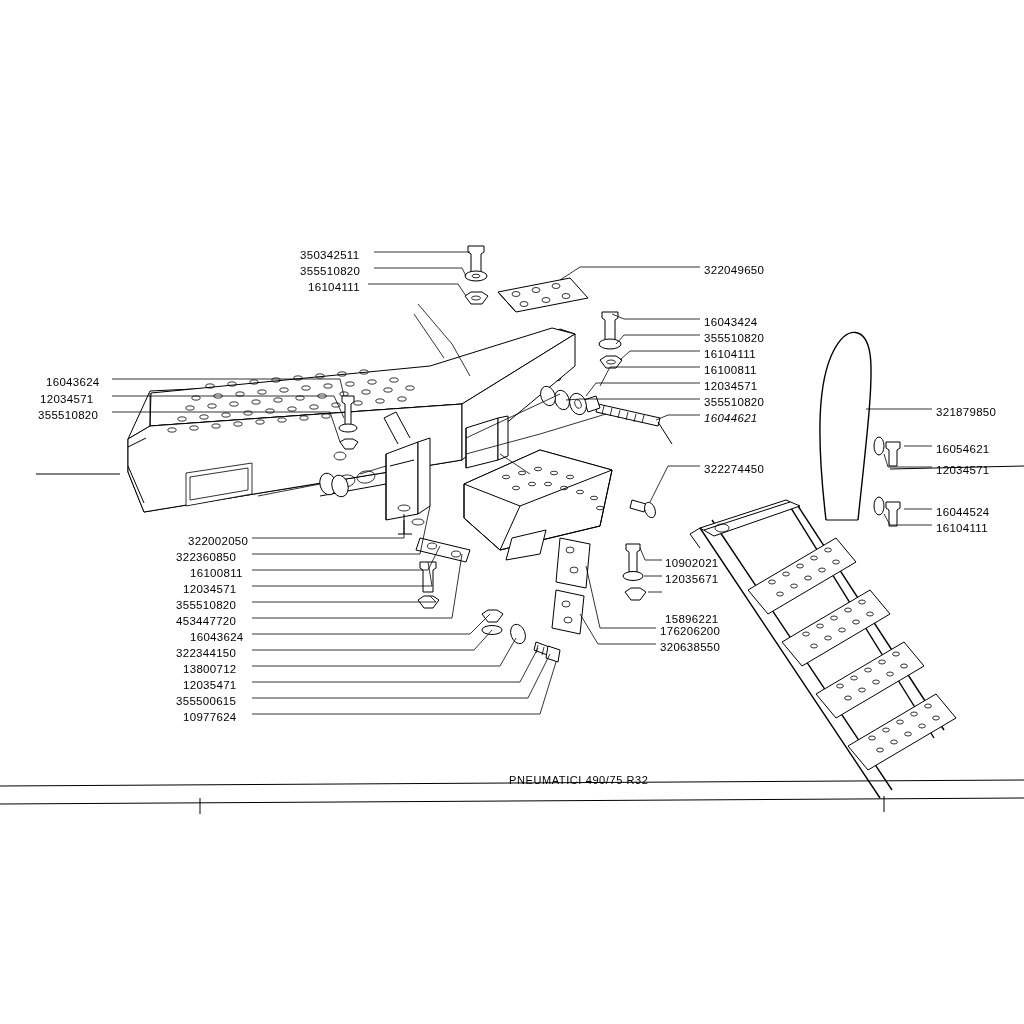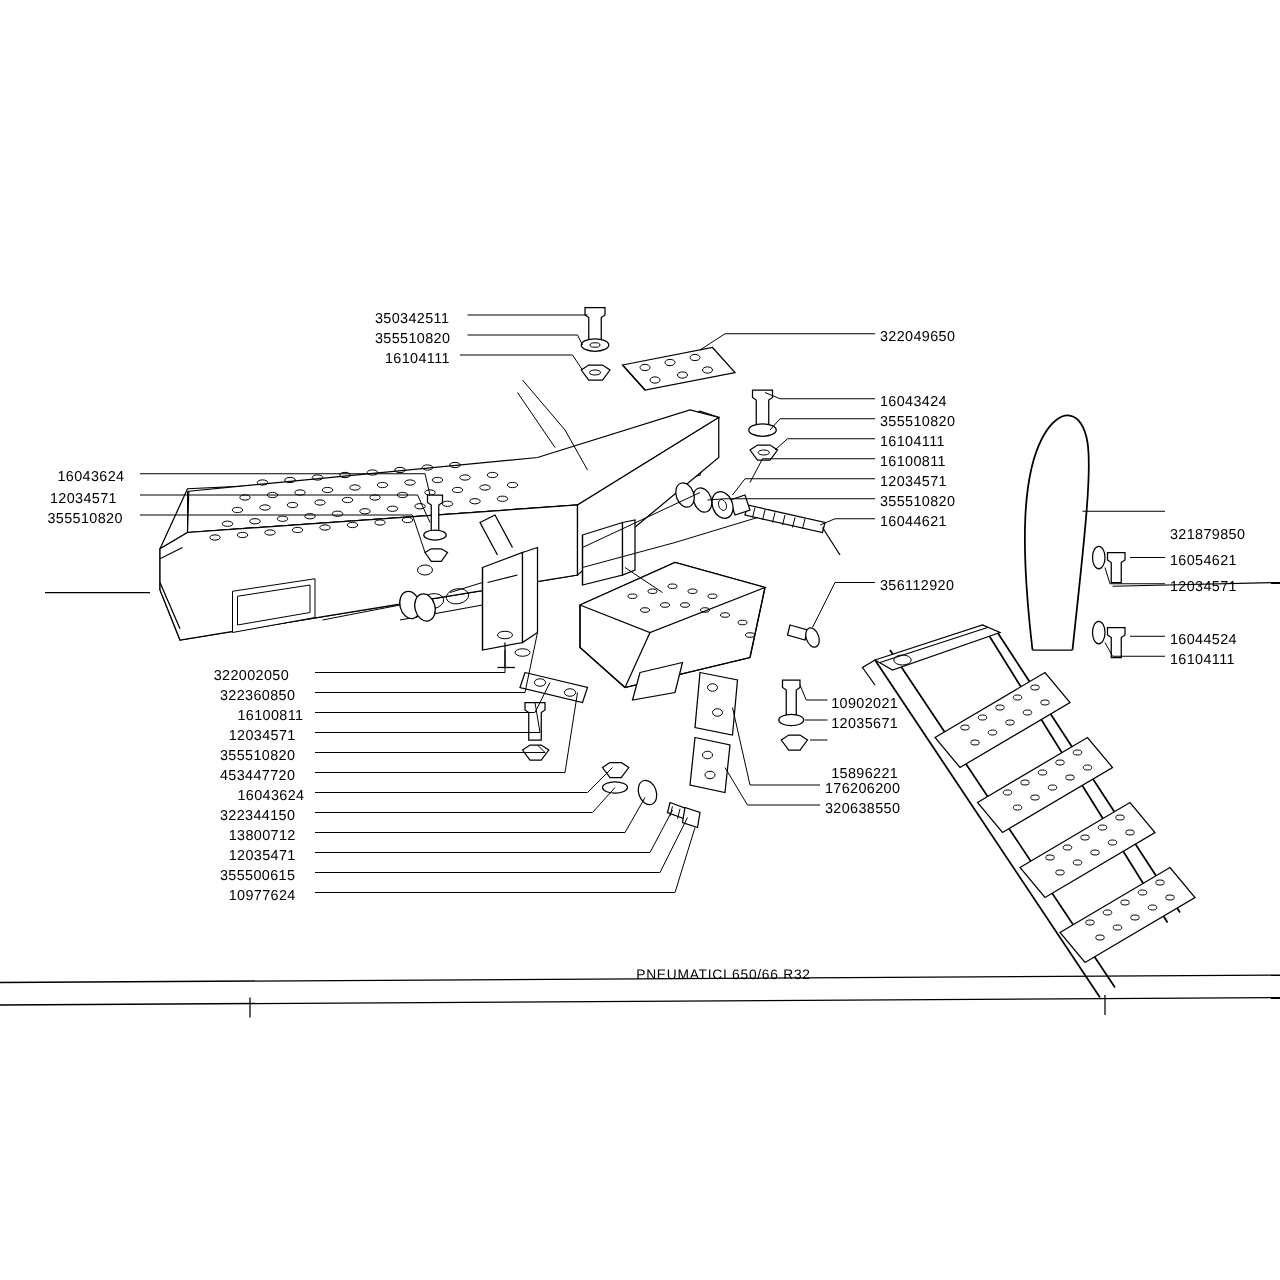--- a/index.html
+++ b/index.html
@@ -407,49 +407,49 @@
   </svg>
 
   <div class="label" style="left:300px; top:235px;">350342511</div>
   <div class="label" style="left:300px; top:251px;">355510820</div>
   <div class="label" style="left:308px; top:267px;">16104111</div>
 
   <div class="label" style="left:46px; top:362px;">16043624</div>
   <div class="label" style="left:40px; top:379px;">12034571</div>
   <div class="label" style="left:38px; top:395px;">355510820</div>
 
-  <div class="label" style="left:171px; top:521px;text-align:right;">322002050</div>
+  <div class="label" style="left:188px; top:521px;text-align:right;">322002050</div>
   <div class="label" style="left:176px; top:537px;">322360850</div>
   <div class="label" style="left:190px; top:553px;">16100811</div>
   <div class="label" style="left:183px; top:569px;">12034571</div>
   <div class="label" style="left:176px; top:585px;">355510820</div>
   <div class="label" style="left:176px; top:601px;">453447720</div>
   <div class="label" style="left:190px; top:617px;">16043624</div>
   <div class="label" style="left:176px; top:633px;">322344150</div>
   <div class="label" style="left:183px; top:649px;">13800712</div>
   <div class="label" style="left:183px; top:665px;">12035471</div>
   <div class="label" style="left:176px; top:681px;">355500615</div>
   <div class="label" style="left:183px; top:697px;">10977624</div>
 
   <div class="label" style="left:704px; top:250px;">322049650</div>
   <div class="label" style="left:704px; top:302px;">16043424</div>
   <div class="label" style="left:704px; top:318px;">355510820</div>
   <div class="label" style="left:704px; top:334px;">16104111</div>
   <div class="label" style="left:704px; top:350px;">16100811</div>
   <div class="label" style="left:704px; top:366px;">12034571</div>
   <div class="label" style="left:704px; top:382px;">355510820</div>
-  <div class="label" style="left:704px; top:398px;">16044621</div>
-  <div class="label" style="left:704px; top:449px;">356112920</div>
+  <div class="label" style="left:704px; top:398px;font-style:italic;">16044621</div>
+  <div class="label" style="left:704px; top:449px;">322274450</div>
   <div class="label" style="left:665px; top:543px;">10902021</div>
   <div class="label" style="left:665px; top:559px;">12035671</div>
   <div class="label" style="left:665px; top:599px;">15896221</div>
   <div class="label" style="left:660px; top:611px;">176206200</div>
   <div class="label" style="left:660px; top:627px;">320638550</div>
 
-  <div class="label" style="left:936px; top:408px;">321879850</div>
+  <div class="label" style="left:936px; top:392px;">321879850</div>
   <div class="label" style="left:936px; top:429px;">16054621</div>
   <div class="label" style="left:936px; top:450px;">12034571</div>
   <div class="label" style="left:936px; top:492px;">16044524</div>
   <div class="label" style="left:936px; top:508px;">16104111</div>
 
-  <div class="footnote" style="left:509px; top:760px;">PNEUMATICI  650/66 R32</div>
+  <div class="footnote" style="left:509px; top:760px;">PNEUMATICI  490/75 R32</div>
 
 </div>
 
 </body></html>

